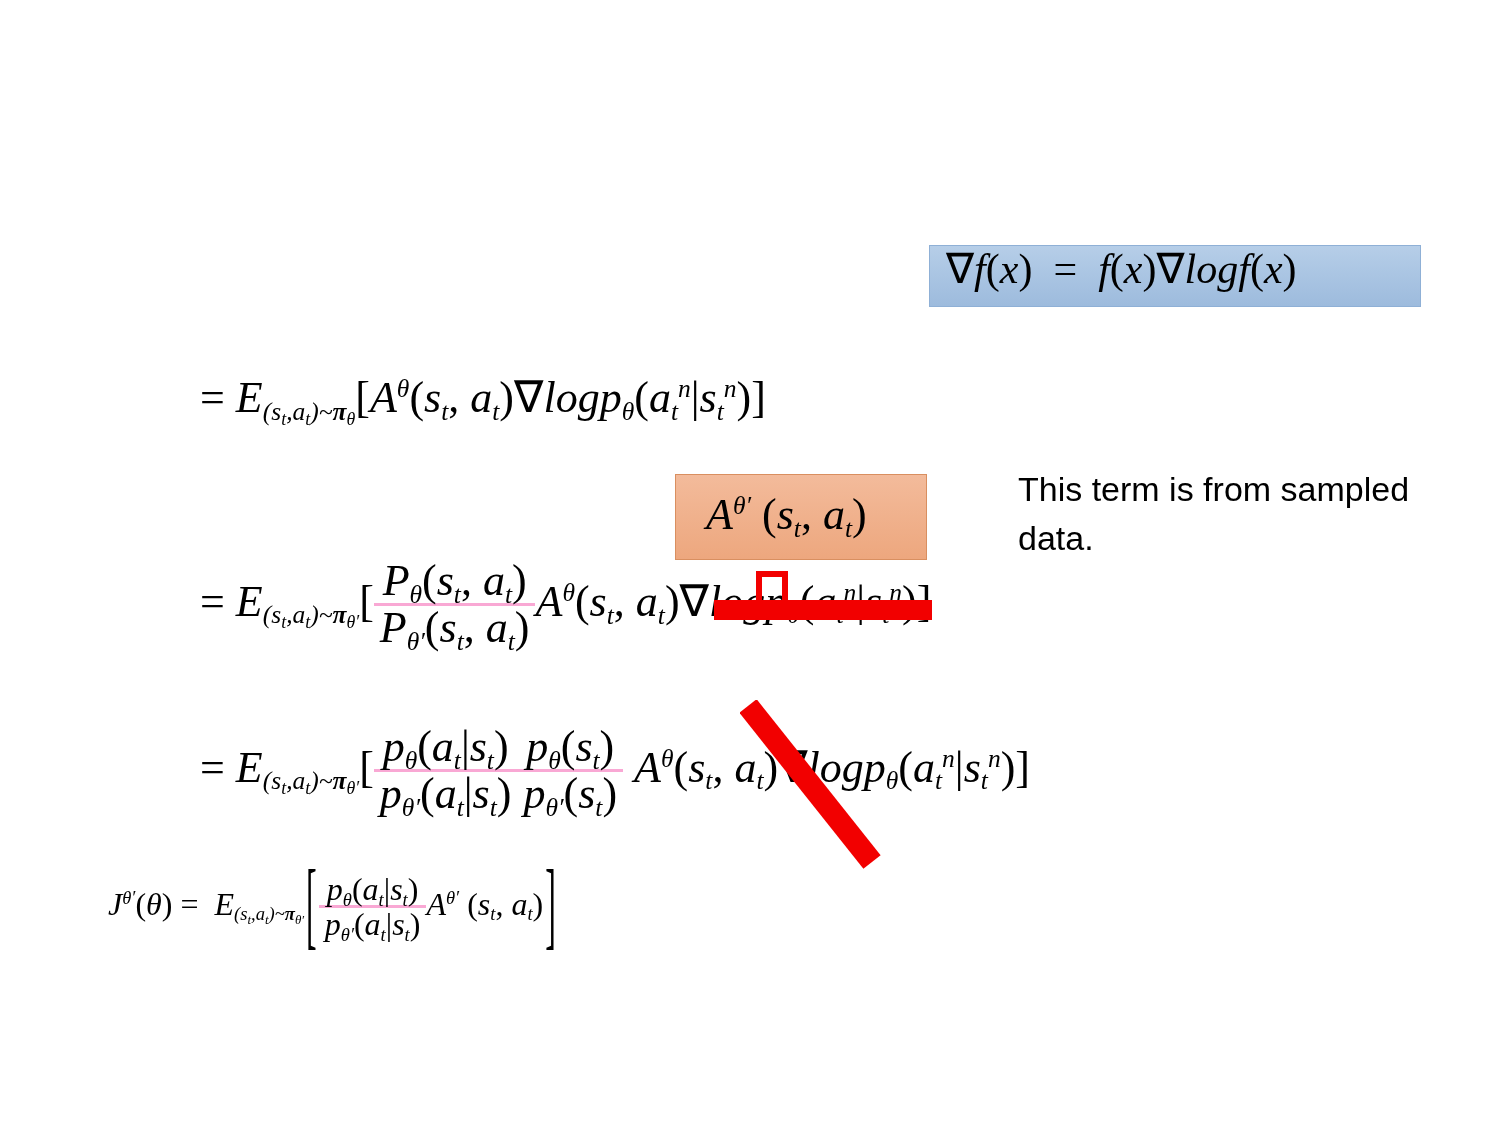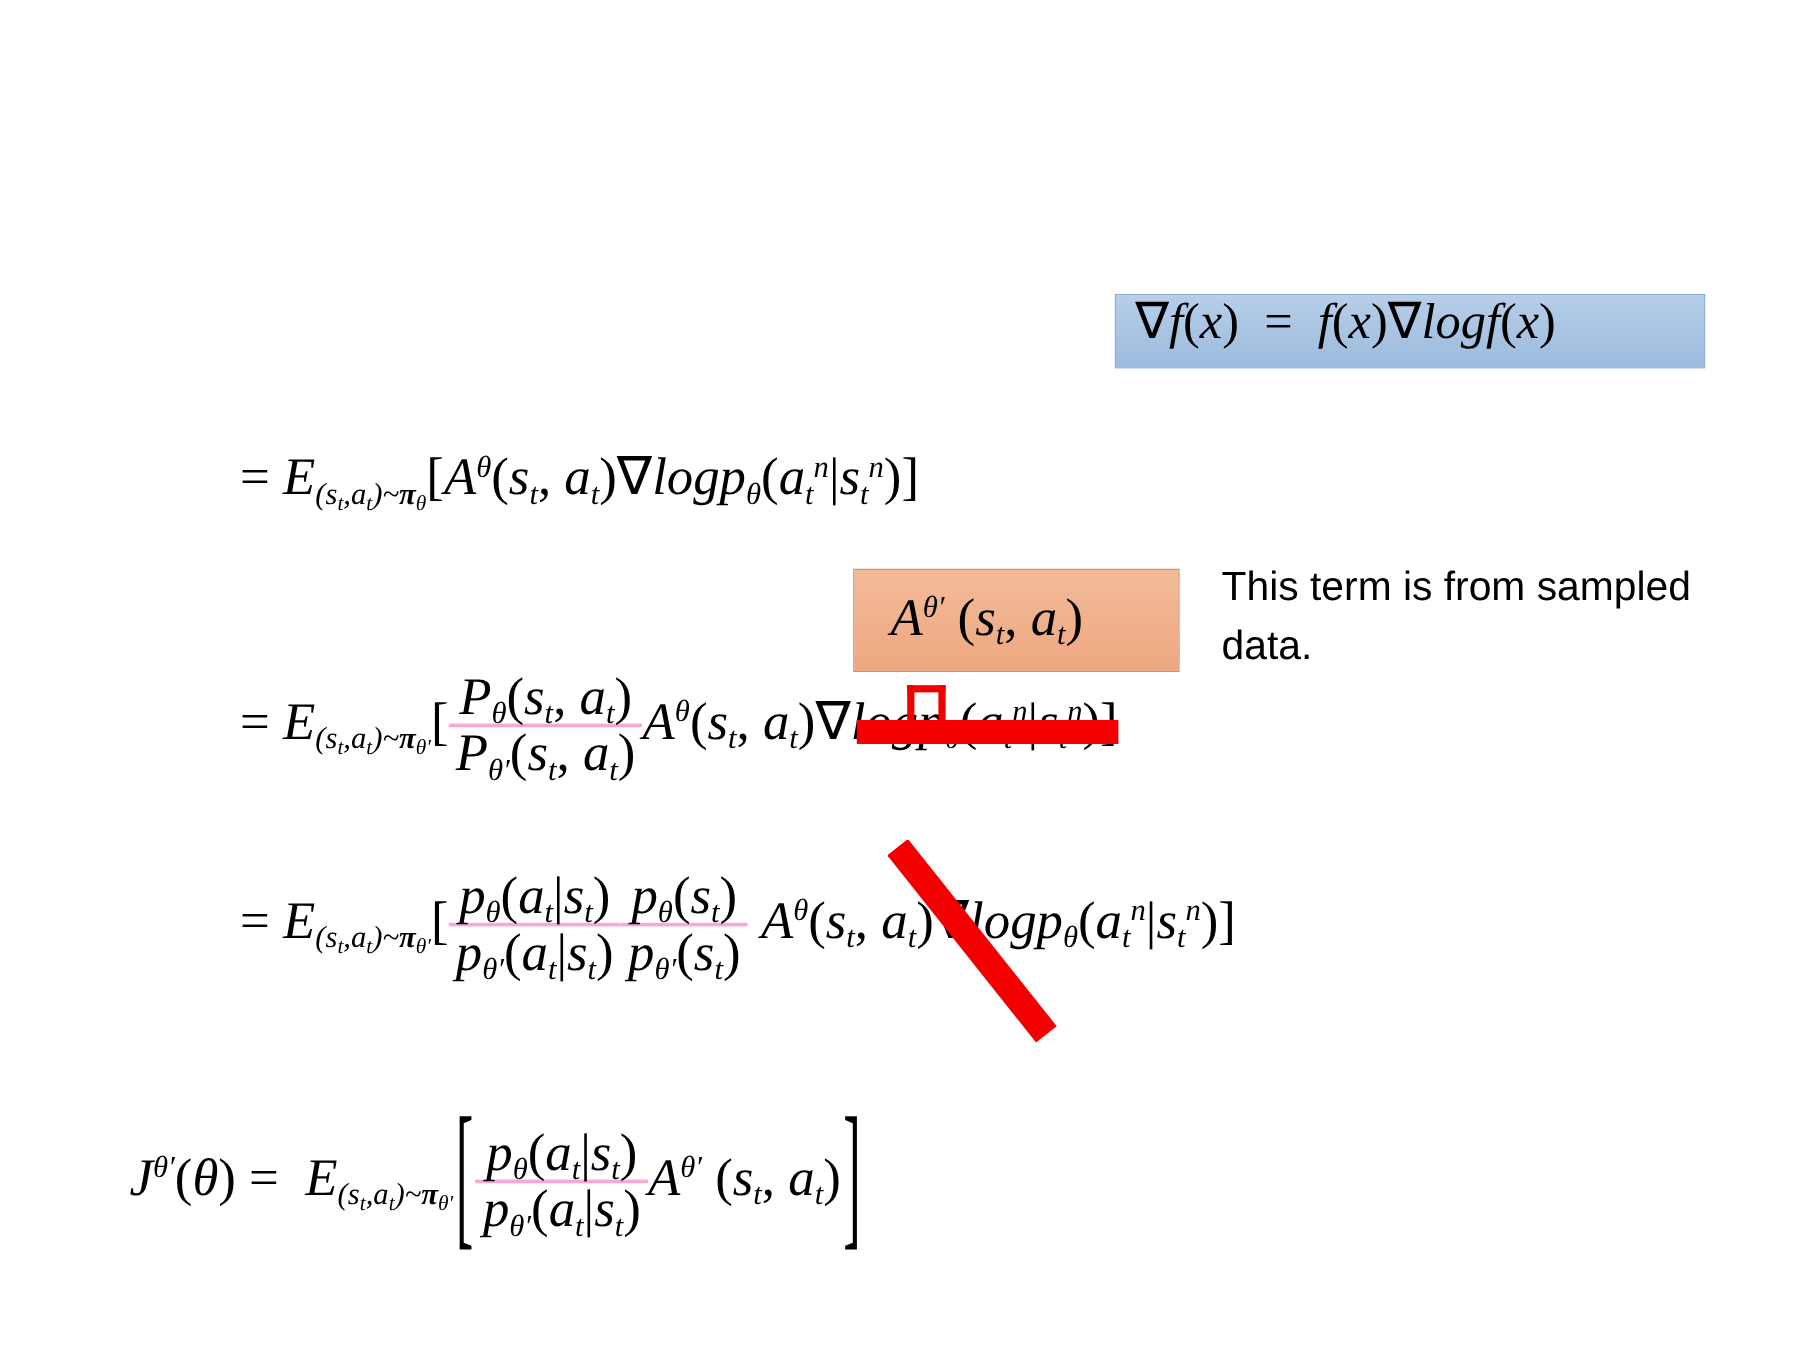--- a/index.html
+++ b/index.html
@@ -63,34 +63,34 @@
     font-style:normal;
     position:relative;
     top:-0.02em;
     margin:0 2px;
   }
 
   
   #eq1{position:absolute;left:200px;top:376px;font-size:44px;}
   #eq2{position:absolute;left:200px;top:560px;font-size:44px;}
   #eq3{position:absolute;left:200px;top:726px;font-size:44px;}
-  #eq4{position:absolute;left:108px;top:940px;font-size:44px;}
+  #eq4{position:absolute;left:108px;top:874px;font-size:32px;}
 
   
   .hl-box{position:absolute;box-sizing:border-box;}
   #blue-box{
     left:929px;top:245px;width:492px;height:62px;
     background:linear-gradient(#b6cee8,#9dbbdd);
     border:1px solid #8fb0d6;
   }
   #blue-box .math{
     position:absolute;left:16px;top:2px;font-size:42px;
   }
   #orange-box{
-    left:711px;top:474px;width:272px;height:86px;
+    left:675px;top:474px;width:252px;height:86px;
     background:linear-gradient(#f3bb9b,#eda77e);
     border:1px solid #d98f60;
   }
   #orange-box .math{
     position:absolute;left:30px;top:18px;font-size:44px;
   }
 
   
   #strike-bar{
     position:absolute;left:714px;top:600px;width:218px;height:20px;

